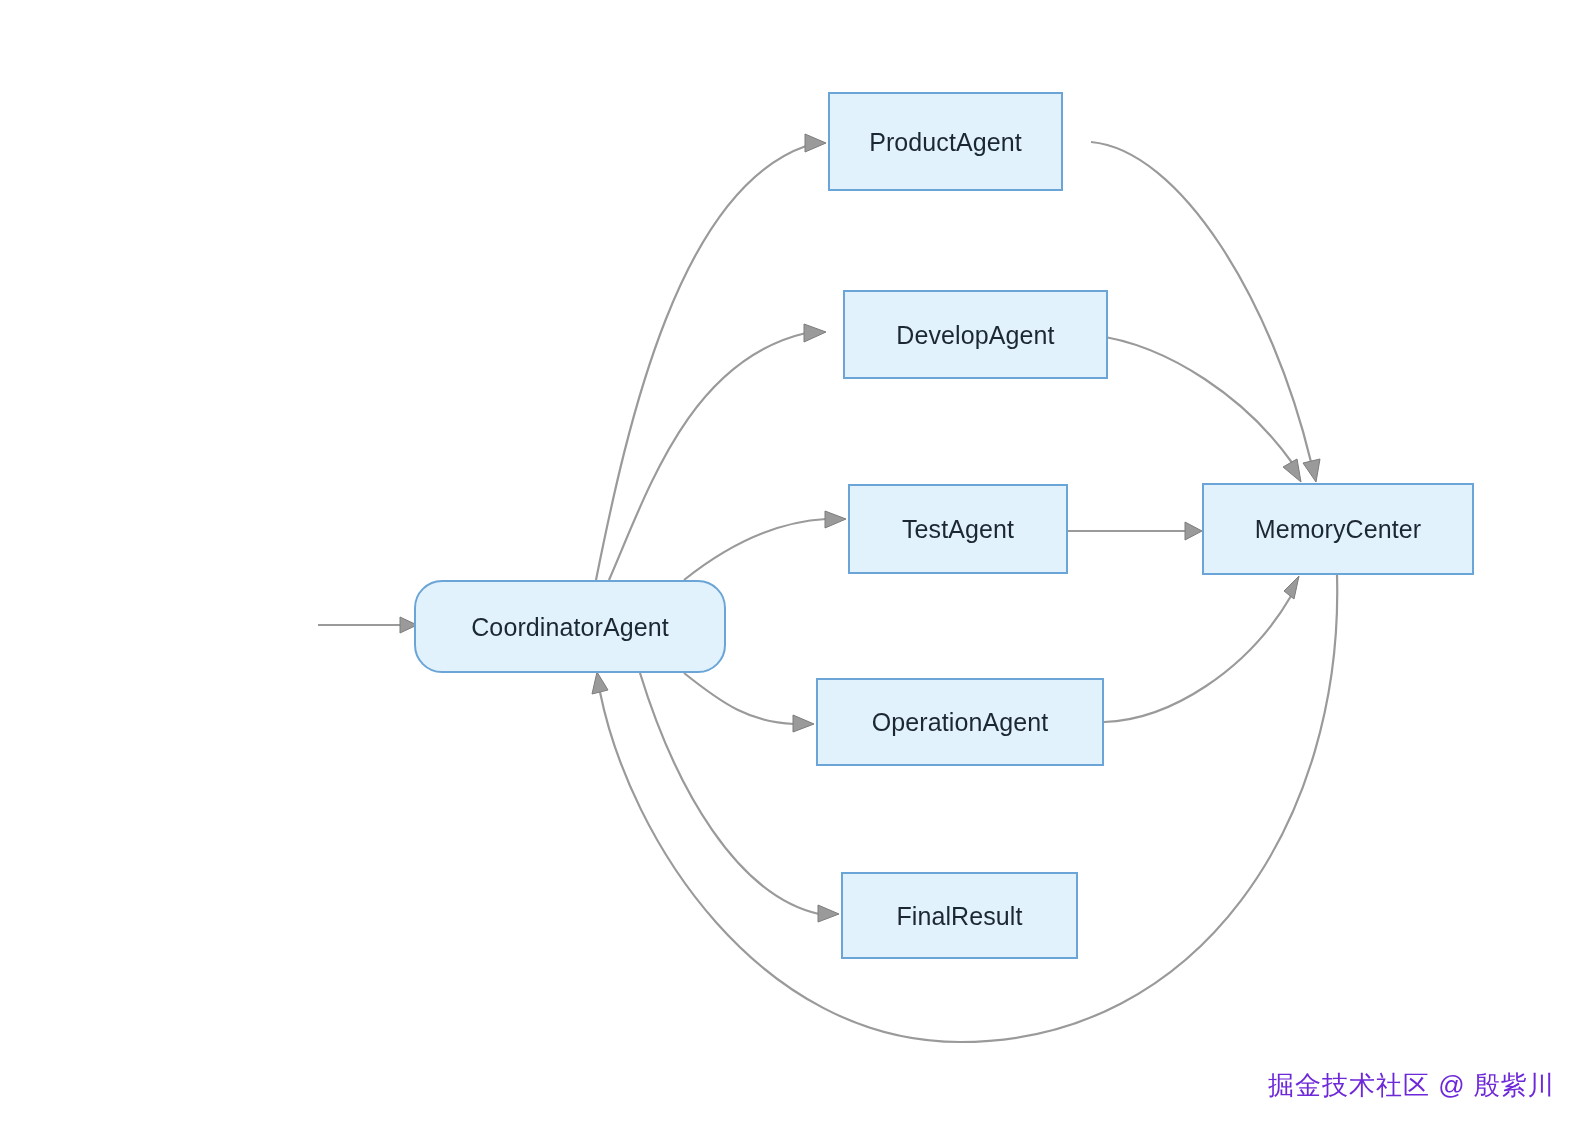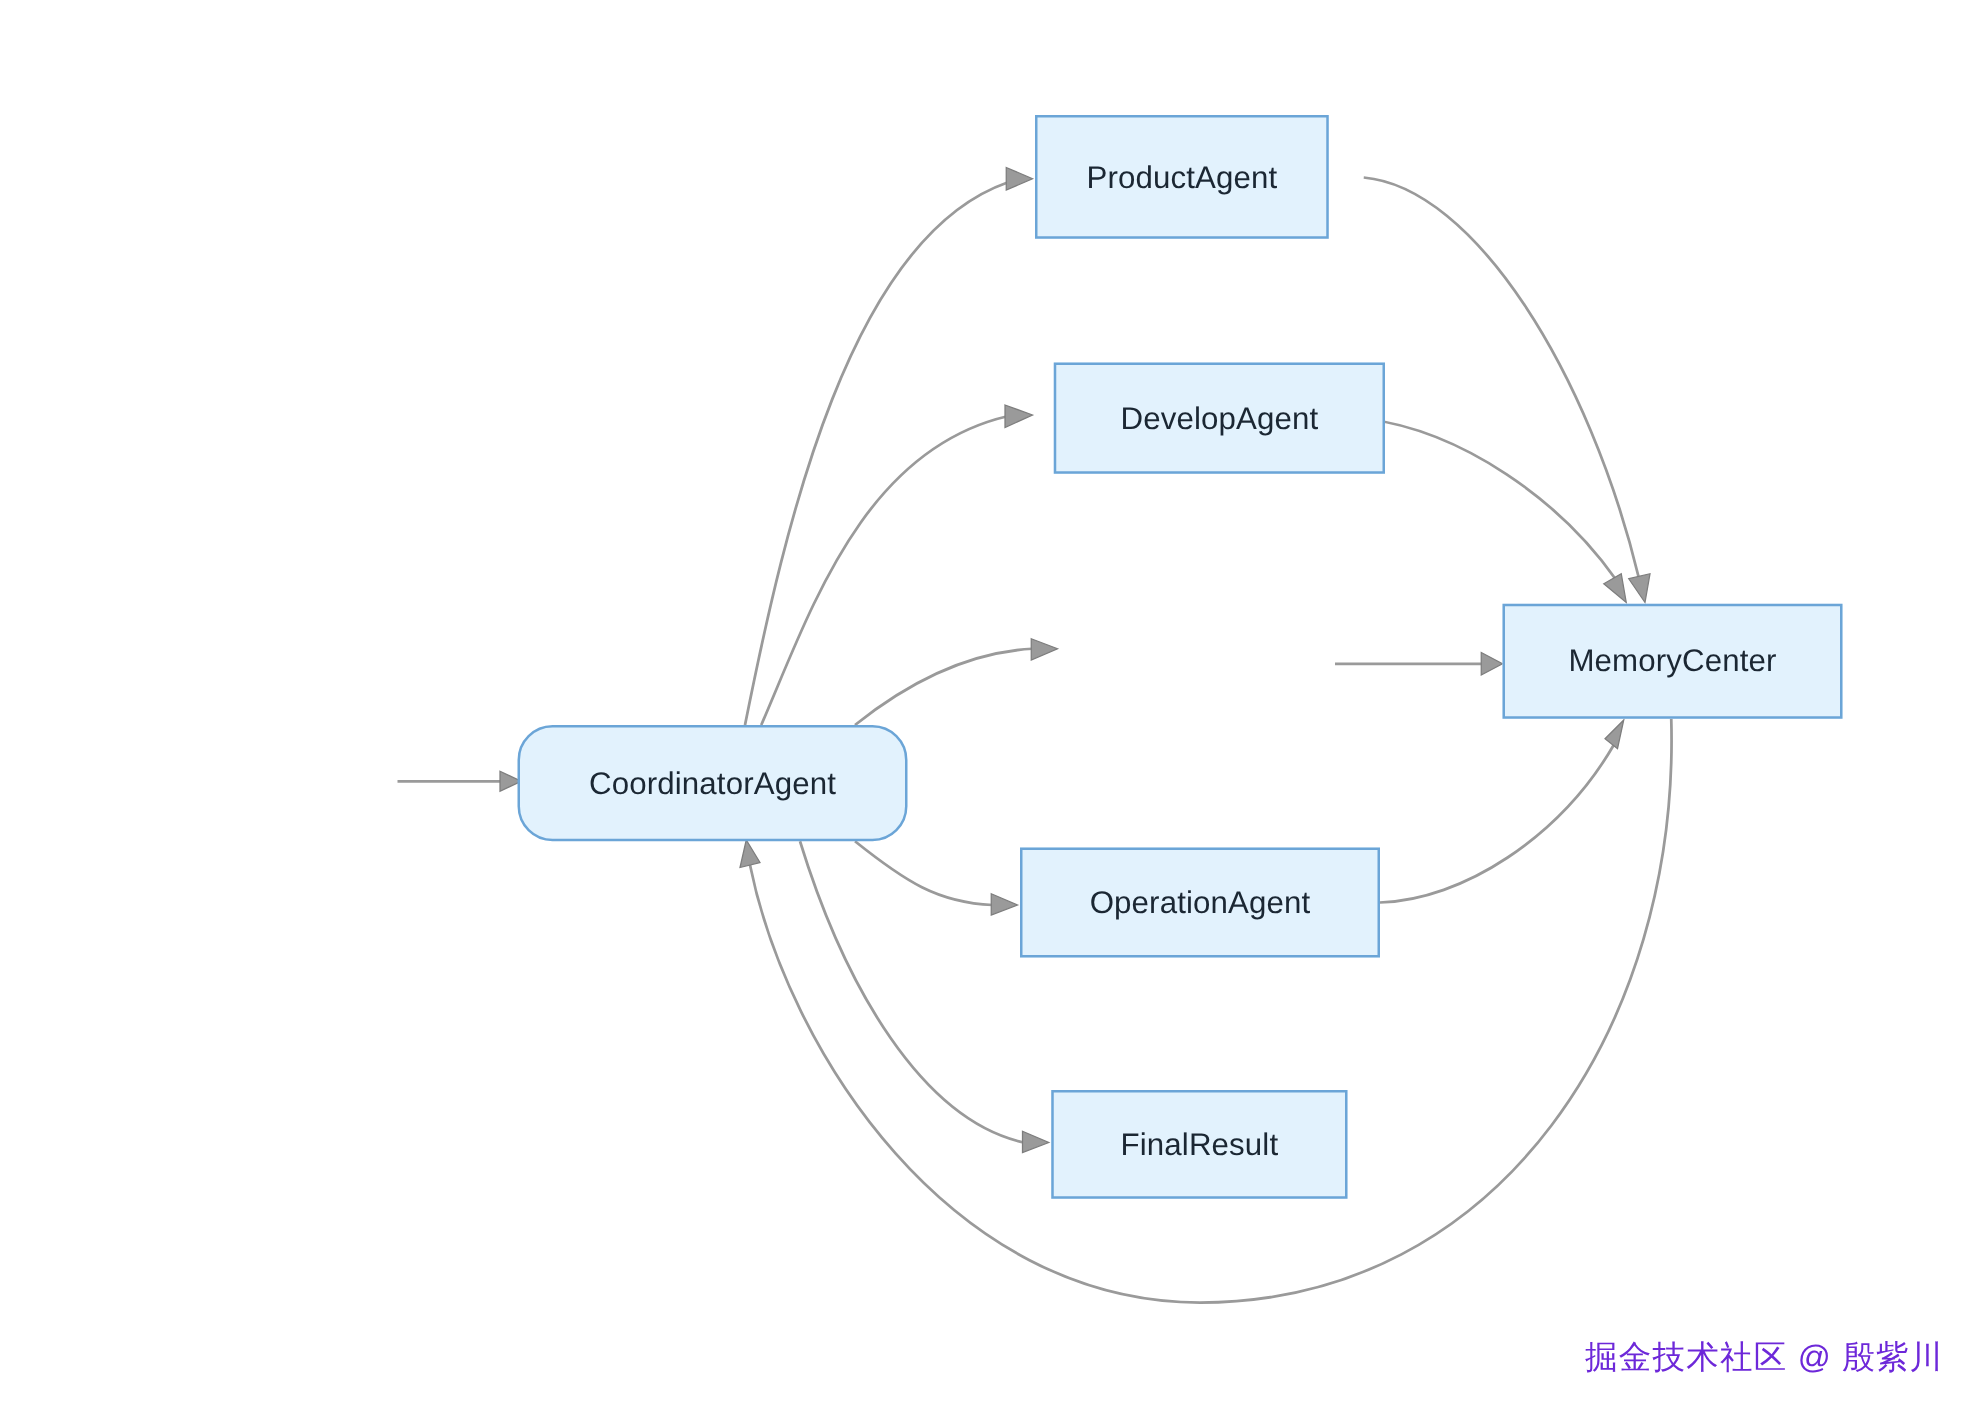--- a/index.html
+++ b/index.html
@@ -134,20 +134,23 @@
   </div>
 
   <div class="node" style="left:828px; top:92px; width:235px; height:99px;">
     <span class="node-label">ProductAgent</span>
   </div>
 
   <div class="node" style="left:828px; top:290px; width:265px; height:89px;margin-left:15px;">
     <span class="node-label">DevelopAgent</span>
   </div>
 
+  <div class="node" style="left:848px; top:484px; width:220px; height:90px;">
+    <span class="node-label">TestAgent</span>
+  </div>
 
   <div class="node" style="left:841px; top:872px; width:237px; height:87px;">
     <span class="node-label">FinalResult</span>
   </div>
 
   <div class="node" style="left:816px; top:678px; width:288px; height:88px;">
     <span class="node-label">OperationAgent</span>
   </div>
 
   <div class="node" style="left:1202px; top:483px; width:272px; height:92px;">

